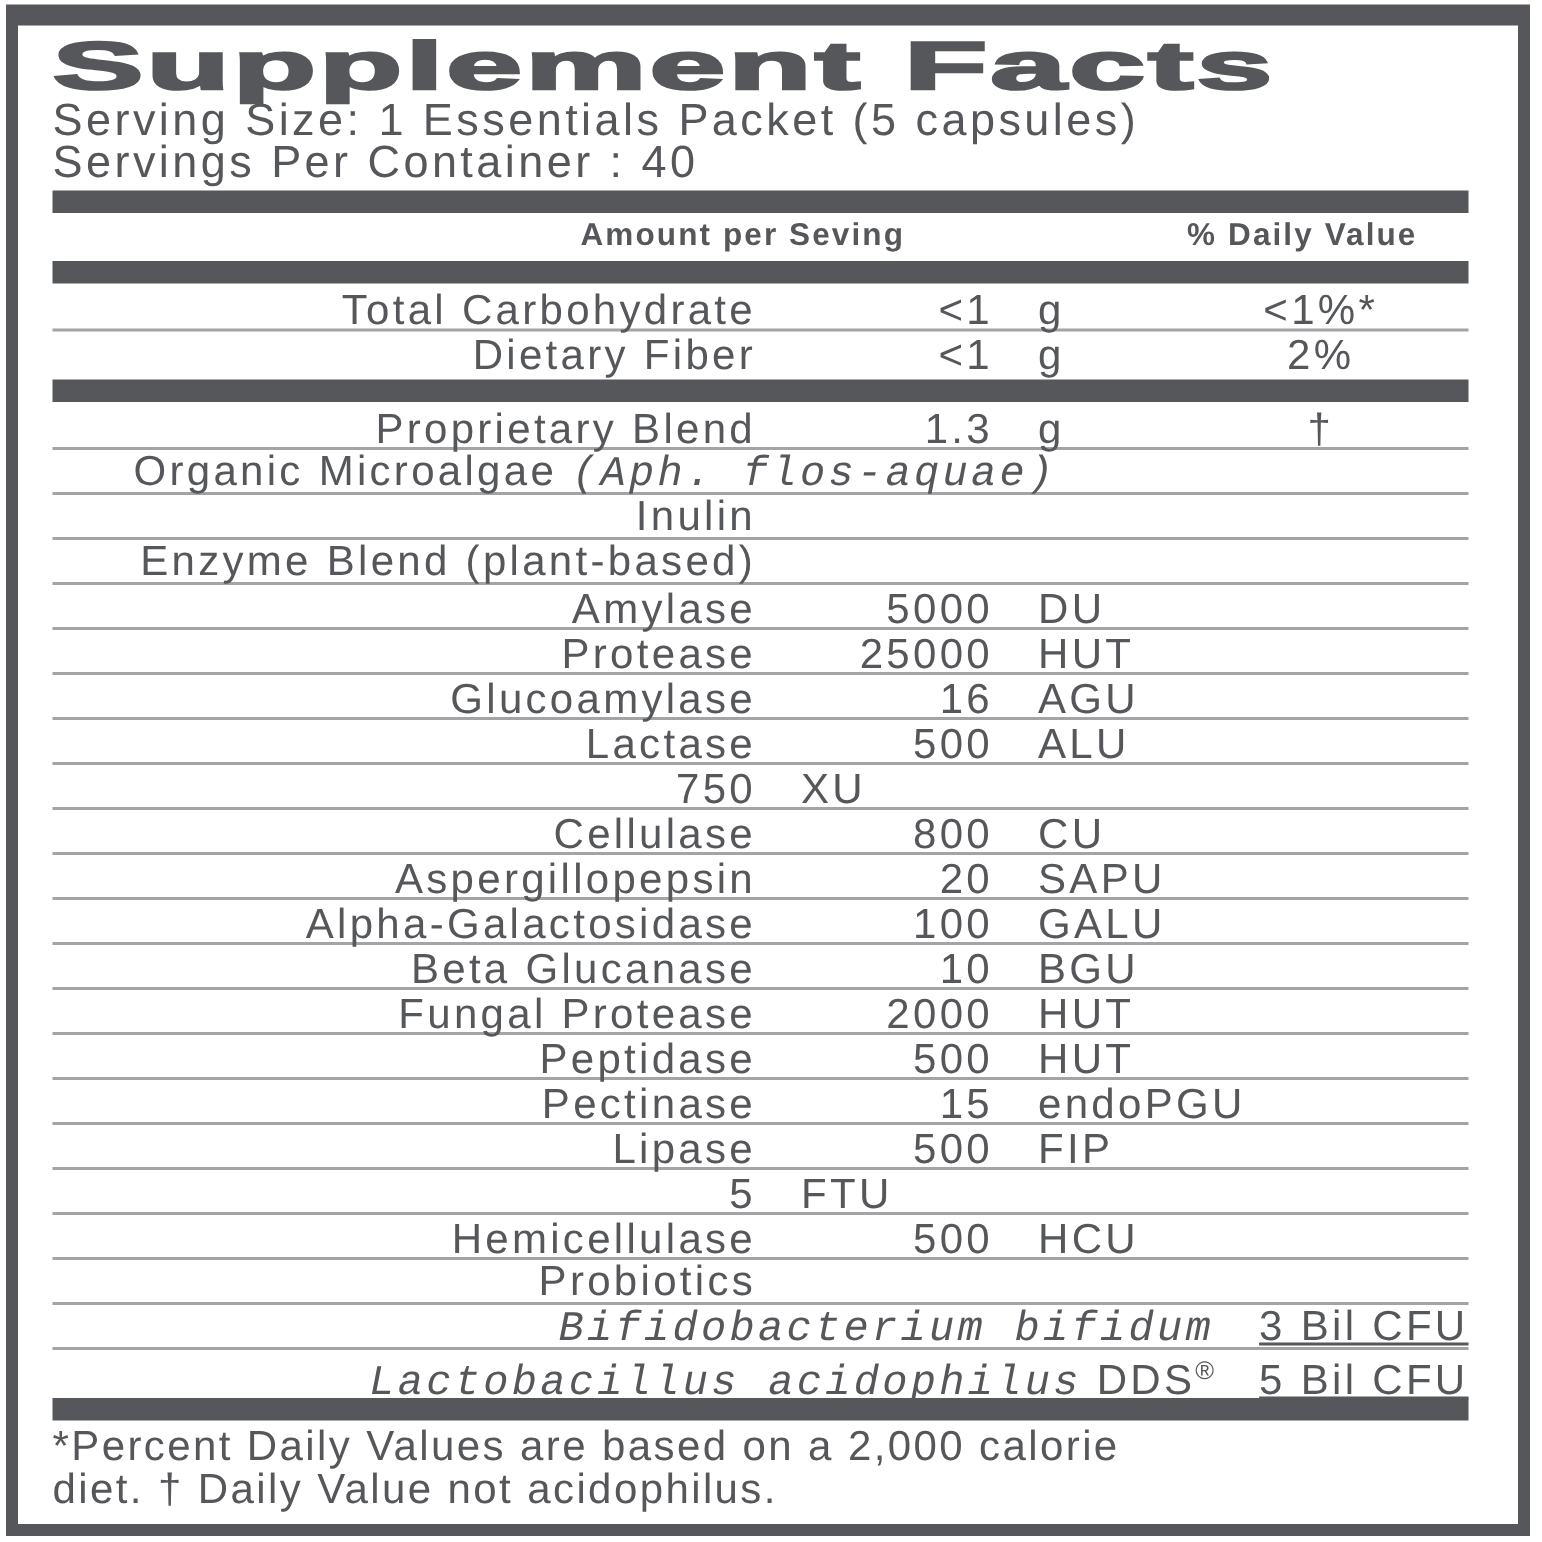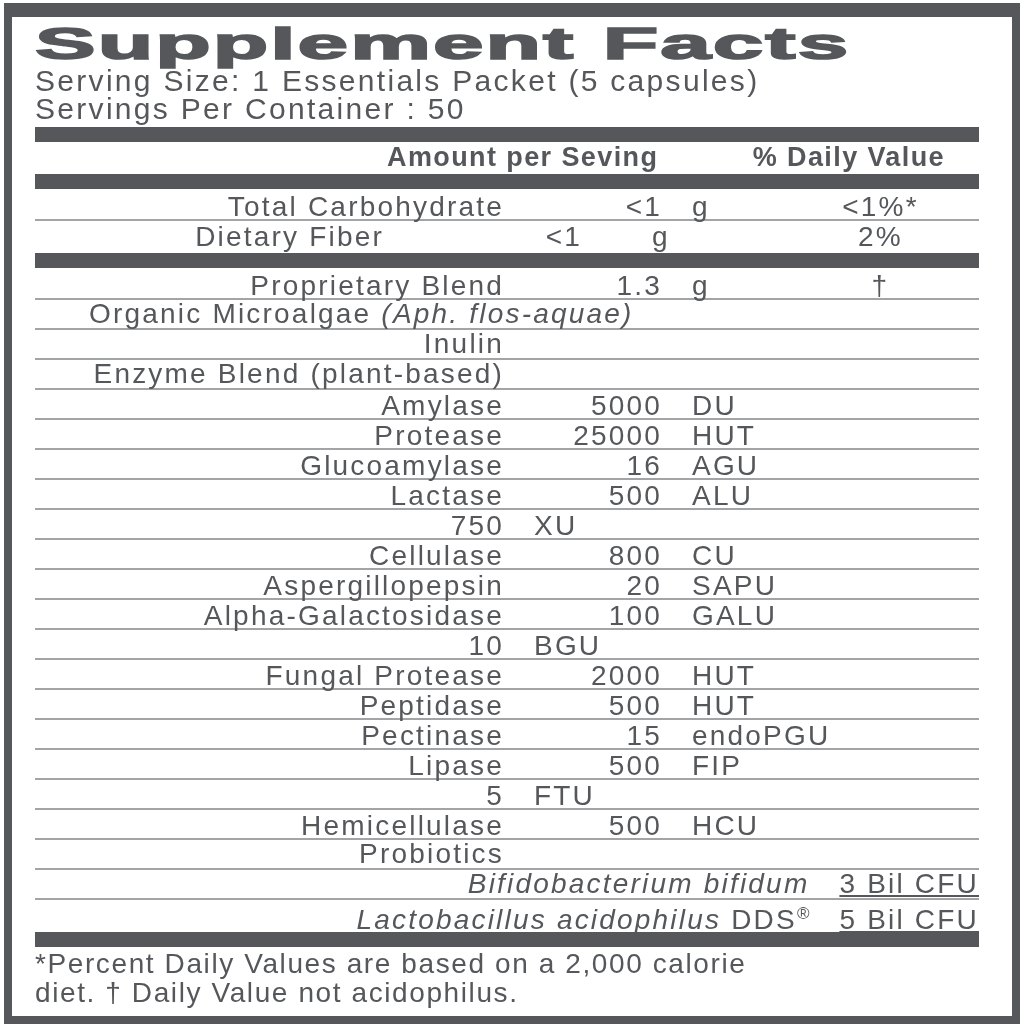--- a/index.html
+++ b/index.html
@@ -32,54 +32,54 @@
   }
   .serving{
     font-size:30px;line-height:28px;letter-spacing:2.3px;white-space:nowrap;
   }
   .bar{
     height:15px;background:var(--ink);margin:4px 0 2px 0;
   }
   #rows .bar{margin:2px 0 2px 0;}
   .cols-header{
     display:flex;align-items:center;height:26px;
-    font-weight:700;font-size:27px;letter-spacing:1.4px;white-space:nowrap;
+    font-weight:700;font-size:21px;letter-spacing:1.4px;white-space:nowrap;
   }
   .h-amt{margin-left:352px;}
   .h-dv{margin-left:auto;margin-right:34px;}
   .row{
     display:grid;grid-template-columns:1fr 158px 120px 197px;
     height:28px;align-items:center;
     font-size:28px;letter-spacing:2.2px;white-space:nowrap;
     border-bottom:2px solid var(--rule);
   }
-  .row.no-line{border-bottom:none;height:30px;gap:40px;}
+  .row.no-line{border-bottom:none;height:30px;}
   .row.inline{display:block;line-height:28px;}
   .cell{overflow:visible;}
   .cell.name{line-height:28px;text-align:right;}
   .ind0{padding-left:0;}
   .ind1{padding-left:54px;}
   .ind2{padding-left:110px;}
   .cell.amt{text-align:right;}
   .cell.unit{text-align:left;padding-left:30px;}
   .cell.dv{text-align:center;}
-  .it{font-style:italic;}
+  .it{font-style:italic;font-family:Liberation Mono, monospace;}
   .sup{font-size:17px;vertical-align:super;letter-spacing:0;}
   .inline-val{margin-left:30px;text-decoration:underline;}
   .footnote{
     font-size:28px;line-height:29px;letter-spacing:1.6px;margin-top:1px;white-space:nowrap;
   }
 </style>
 </head>
 <body>
 
 <div class="label">
   <div class="title">Supplement Facts</div>
   <div class="serving">Serving Size: 1 Essentials Packet (5 capsules)</div>
-  <div class="serving">Servings Per Container : 50</div>
+  <div class="serving">Servings Per Container : 40</div>
   <div class="bar"></div>
   <div class="cols-header">
     <span class="h-amt">Amount per Seving</span>
     <span class="h-dv">% Daily Value</span>
   </div>
   <div class="bar"></div>
   <div id="rows">
       <div class="row">
         <div class="cell name ind0"><span>Total Carbohydrate</span></div>
         <div class="cell amt">&lt;1</div>
@@ -158,20 +158,21 @@
         <div class="cell unit">SAPU</div>
         <div class="cell dv"></div>
       </div>
       <div class="row">
         <div class="cell name ind2"><span>Alpha-Galactosidase</span></div>
         <div class="cell amt">100</div>
         <div class="cell unit">GALU</div>
         <div class="cell dv"></div>
       </div>
       <div class="row">
+        <div class="cell name ind2"><span>Beta Glucanase</span></div>
         <div class="cell amt">10</div>
         <div class="cell unit">BGU</div>
         <div class="cell dv"></div>
       </div>
       <div class="row">
         <div class="cell name ind2"><span>Fungal Protease</span></div>
         <div class="cell amt">2000</div>
         <div class="cell unit">HUT</div>
         <div class="cell dv"></div>
       </div>

